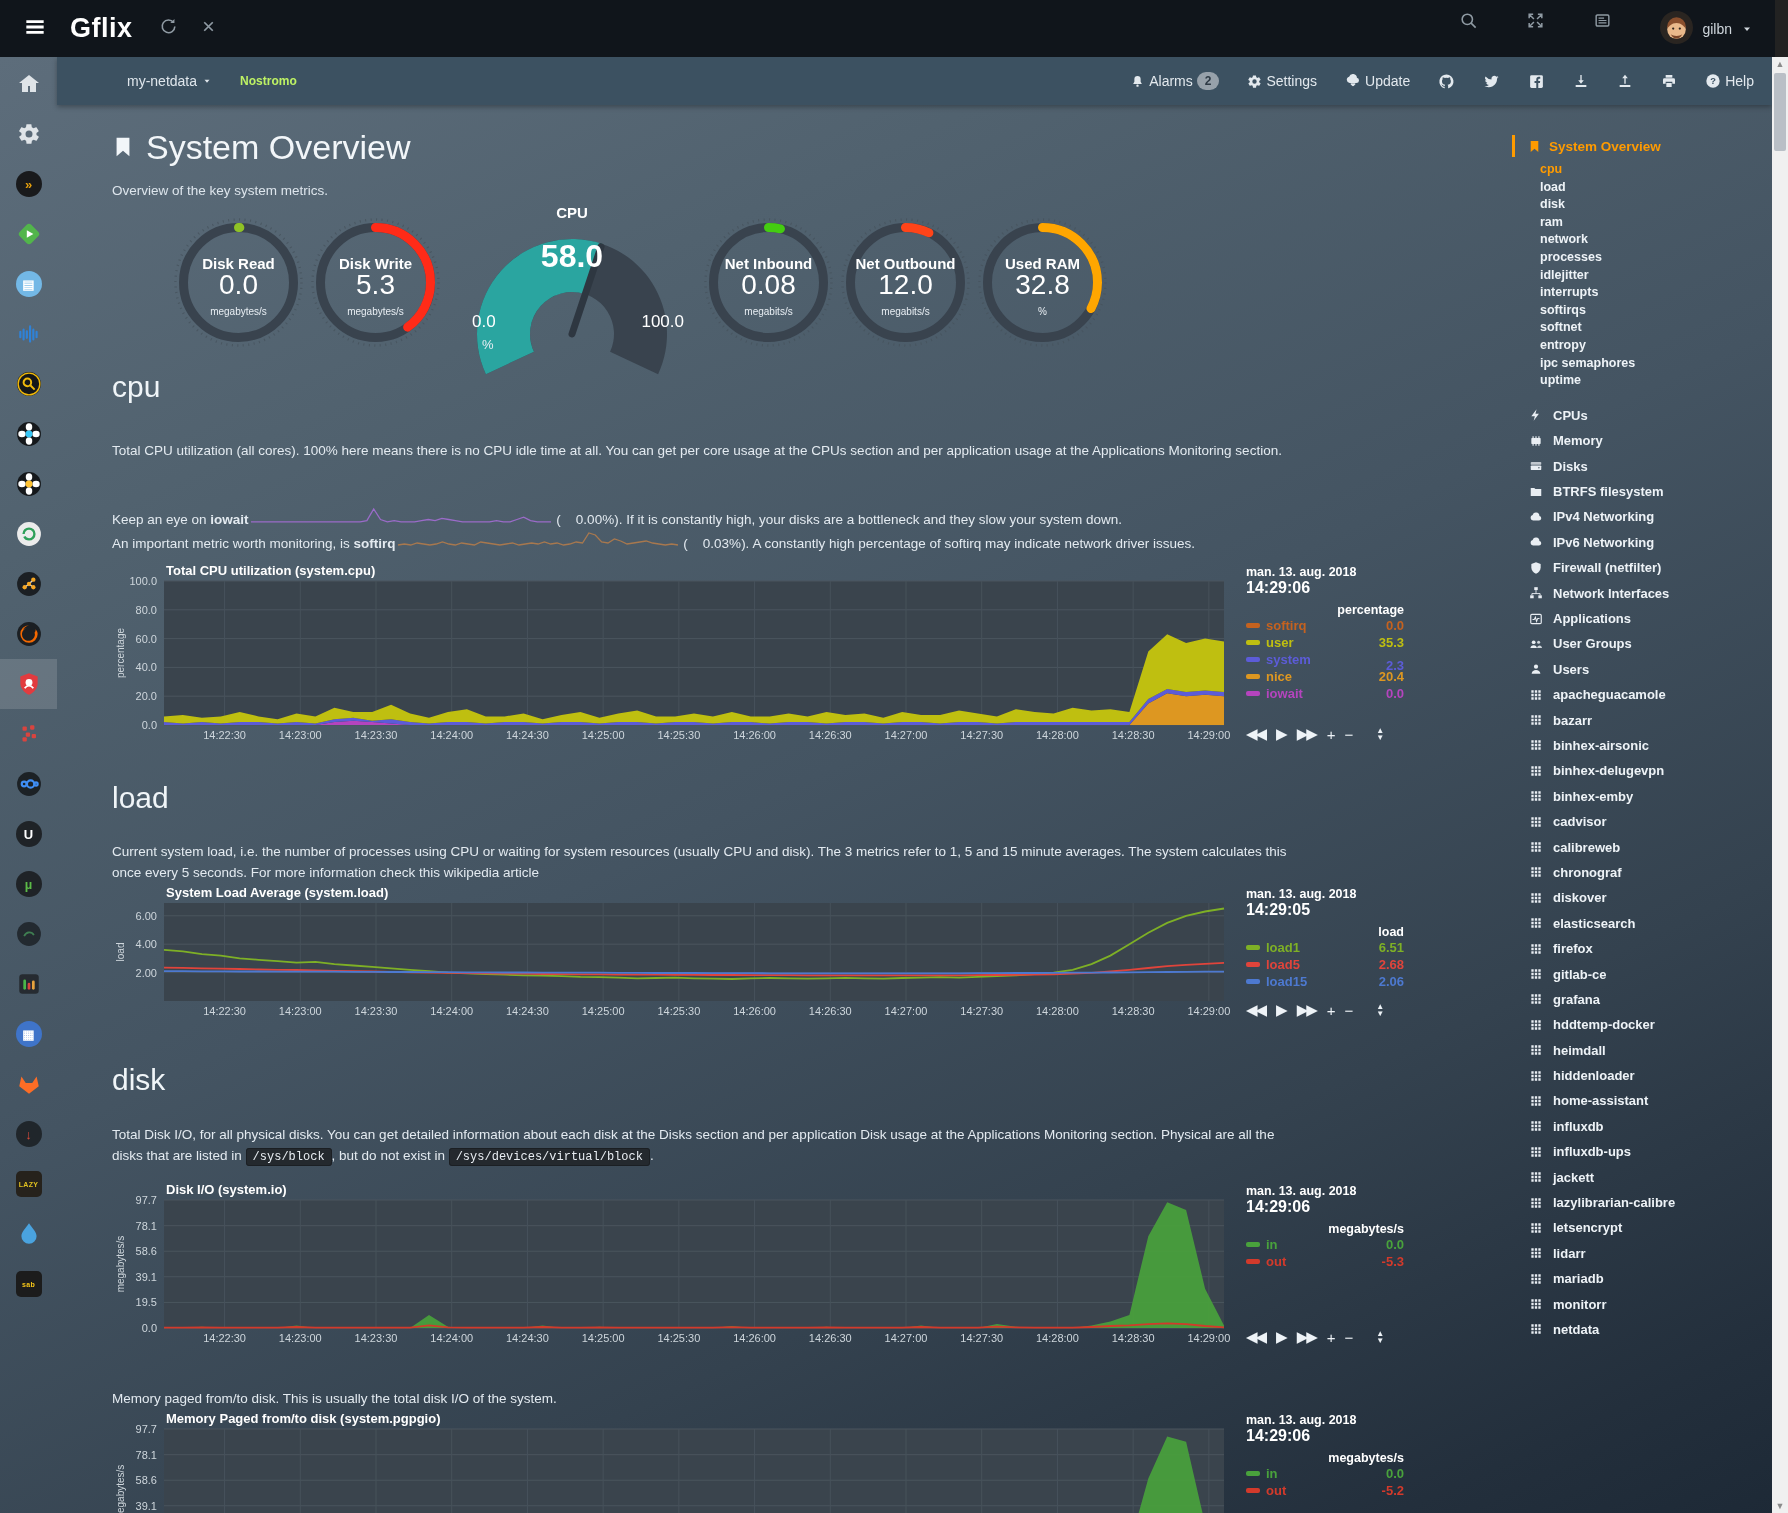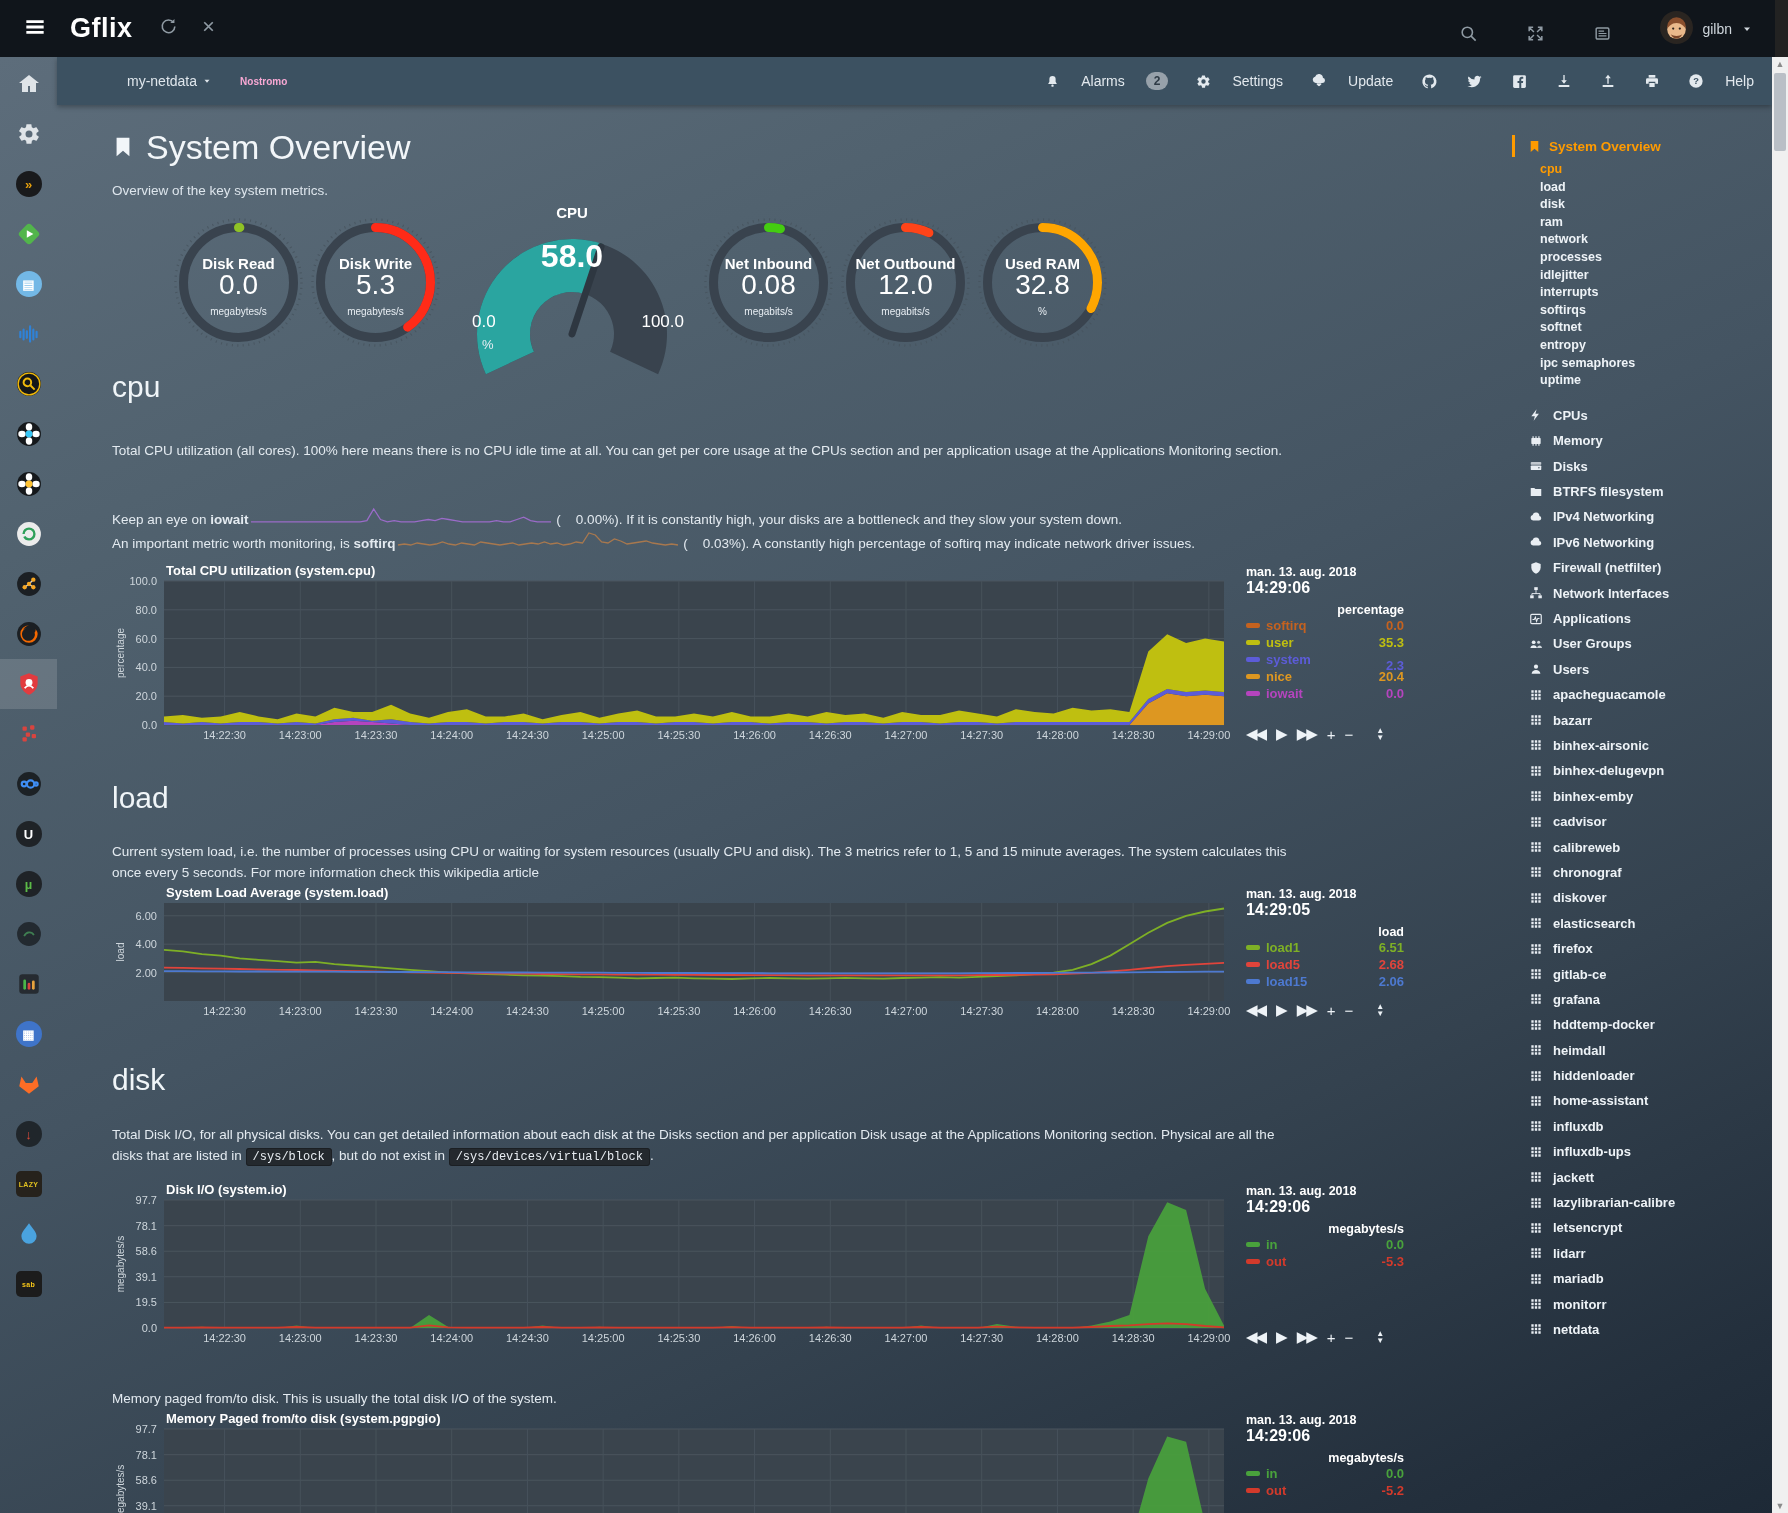--- a/index.html
+++ b/index.html
@@ -5,43 +5,43 @@
   *{box-sizing:border-box;margin:0;padding:0}
   body{width:1788px;height:1513px;margin:0;overflow:hidden;position:relative;
        font-family:"Liberation Sans",sans-serif;background:#222;color:#e7edf2}
   
   .topbar{position:absolute;top:0;left:0;right:13px;height:57px;background:#10151b;
           display:flex;align-items:center;z-index:40;padding:0 22px}
   .topbar .burger{color:#fff;margin-right:22px;cursor:pointer}
   .topbar .brand{font-size:27px;font-weight:bold;color:#fff;letter-spacing:.5px;margin-right:26px}
   .topbar .tb-ico{color:#8f9aa3;margin-right:22px}
   .topbar .spacer{flex:1}
-  .topbar .right{display:flex;align-items:flex-end;gap:26px}
+  .topbar .right{display:flex;align-items:flex-start;gap:26px}
   .topbar .user{display:flex;align-items:center;gap:9px;color:#cfd6dc;font-size:14px}
   
   .app{position:absolute;top:57px;left:0;right:0;bottom:0;
        background:linear-gradient(155deg,#5d6d7b 0%,#51626f 22%,#445462 48%,#34424f 72%,#232f3c 92%,#1d2936 100%)}
   
   .lsb{position:absolute;left:0;top:0;width:57px;bottom:0;display:flex;flex-direction:column;align-items:center;padding-top:2px}
   .sb-item{width:57px;height:50px;display:flex;align-items:center;justify-content:center;cursor:pointer}
   .sb-item.active{background:rgba(255,255,255,.14)}
   .app-circle{width:26px;height:26px;border-radius:50%;display:flex;align-items:center;justify-content:center;
               font-size:13px;font-weight:bold;line-height:1}
   .app-badge{min-width:26px;height:26px;border-radius:5px;display:flex;align-items:center;justify-content:center;
              font-size:7px;font-weight:bold;letter-spacing:.3px;padding:0 2px}
   
   .navbar{position:absolute;top:0;left:57px;right:16px;height:48px;background:#3c5161;
           display:flex;align-items:center;box-shadow:0 2px 5px rgba(0,0,0,.3);z-index:30;
           padding:0 18px 0 70px;font-size:14px;color:#dfe6ec}
   .nv-left{display:flex;align-items:center;gap:28px}
   .nv-host{display:flex;align-items:center;gap:5px;cursor:pointer}
-  .nv-name{font-weight:bold;font-size:10px;color:#f9a8d4}
+  .nv-name{font-weight:bold;font-size:12px;color:#bef264}
   .navbar .spacer{flex:1}
   .nv-right{display:flex;align-items:center;gap:28px}
-  .nv-item{display:flex;align-items:center;gap:21px;cursor:pointer;color:#e3e9ee}
+  .nv-item{display:flex;align-items:center;gap:4px;cursor:pointer;color:#e3e9ee}
   .badge{background:#97a1aa;color:#2e3a45;font-weight:bold;font-size:12px;border-radius:10px;padding:2px 8px}
   
   .scrollbar{position:absolute;top:0;right:0;width:16px;bottom:0;background:#f0f0f0;z-index:35;display:flex;flex-direction:column;align-items:center}
   .sc-arrow{color:#8a8a8a;font-size:9px;line-height:14px;height:14px}
   .sc-thumb{width:12px;height:78px;background:#b9bfc6;border-radius:2px;margin-top:2px}
   .sc-fill{flex:1}
   
   .main{position:absolute;left:57px;top:48px;right:278px;bottom:0;padding:0 0 0 55px;overflow:hidden}
   .page-head h1{display:flex;align-items:center;gap:12px;margin-top:22px;font-size:34px;font-weight:400;color:#f2f6f9;line-height:40px}
   .subtitle{margin-top:16px;font-size:13.5px;color:#dde5ec}

